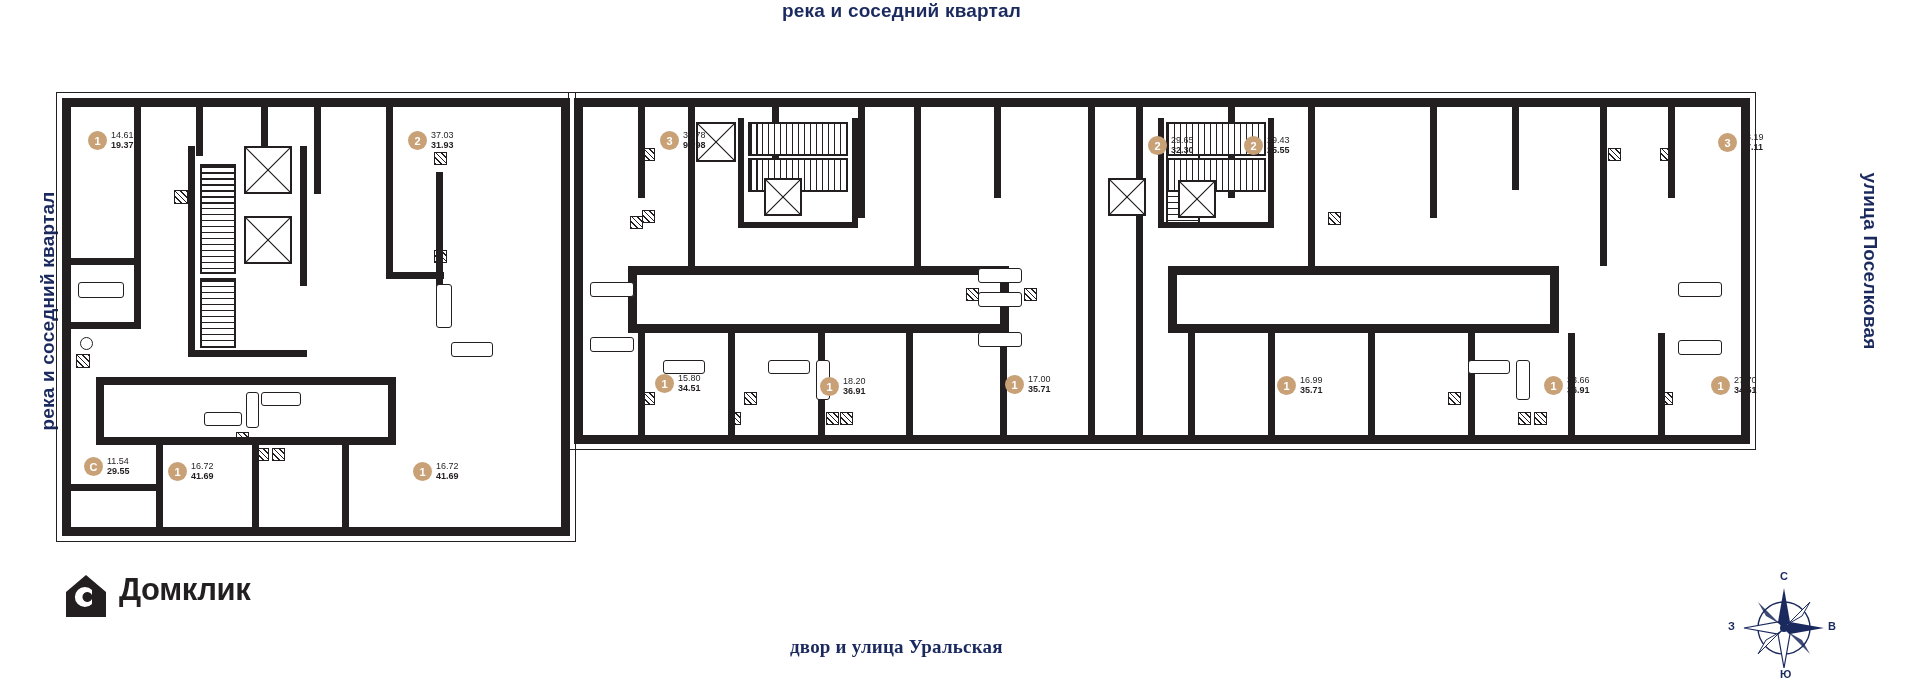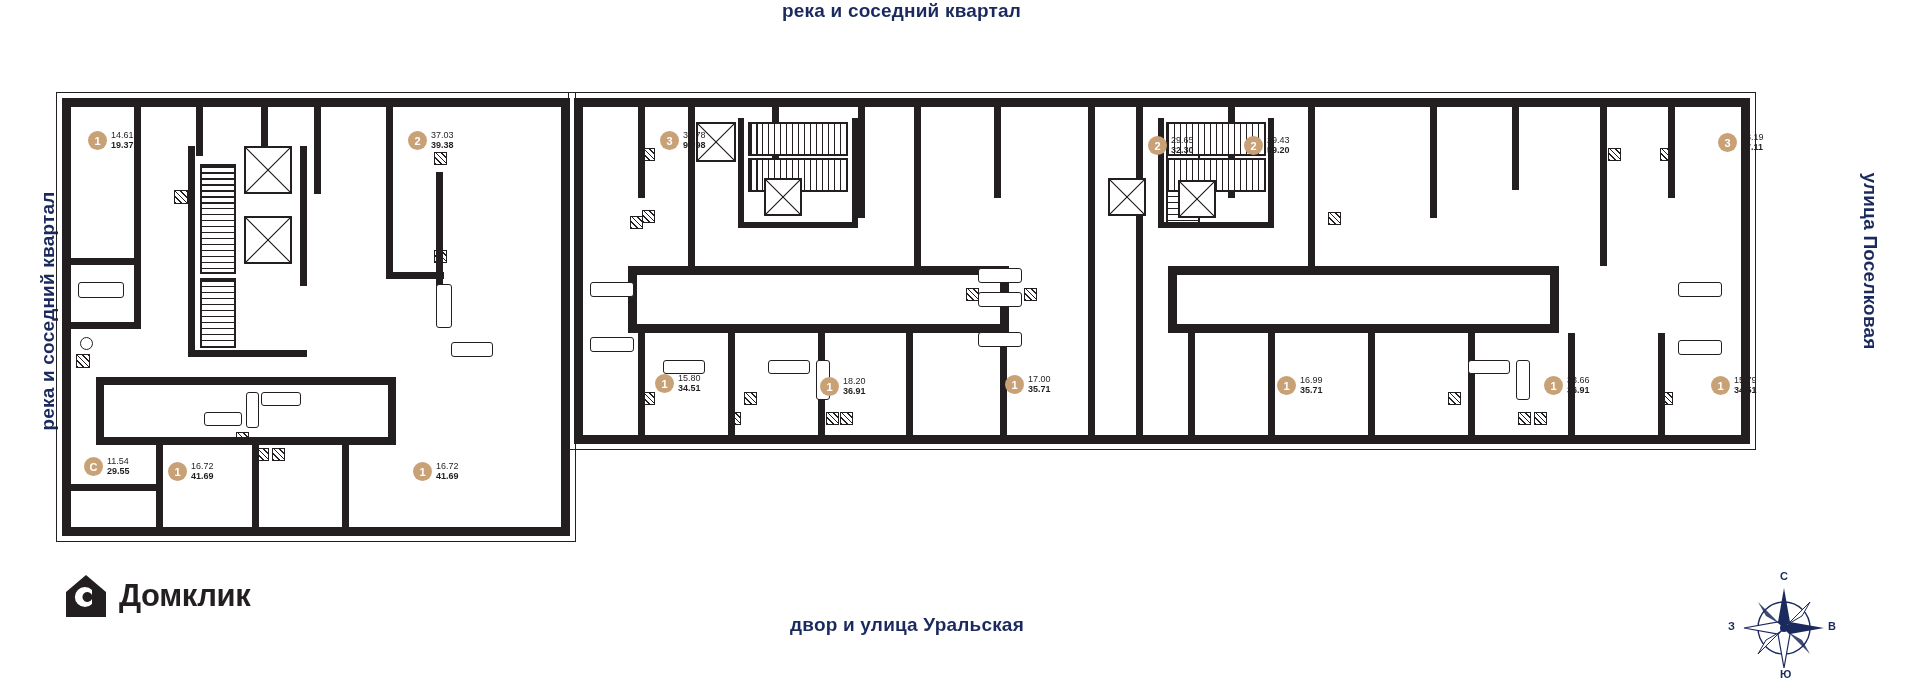--- a/index.html
+++ b/index.html
@@ -21,21 +21,21 @@
   
   .edge-label {
     position: absolute;
     color: #1b2a5e;
     font-weight: bold;
     font-size: 19px;
     letter-spacing: 0.2px;
     white-space: nowrap;
   }
   .edge-top   { left: 782px;  top: 0px; }
-  .edge-bottom{ left: 790px;  top: 614px; }
+  .edge-bottom{ left: 790px;  top: 636px; font-family: Liberation Serif, serif; }
   .edge-left {
     left: -82px;
     top: 300px;
     transform: rotate(-90deg);
     transform-origin: 50% 50%;
     width: 260px;
     text-align: center;
   }
   .edge-right {
     left: 1760px;
@@ -135,21 +135,20 @@
     font-weight: bold;
   }
   .tag .nums .a { font-weight: normal; }
 
   
   .logo {
     position: absolute;
     left: 62px;
     top: 572px;
     display: flex;
-    align-items: center;
     gap: 9px;
   }
   .logo-mark {
     width: 48px;
     height: 48px;
     position: relative;
   }
   .logo-text {
     font-size: 31px;
     font-weight: bold;
@@ -337,42 +336,42 @@
       <div class="badge">1</div>
       <div class="nums">
           <span class="a">14.61</span>
           <span>19.37</span>
         </div>
     </div>
     <div class="tag" style="left:408px; top:131px;">
       <div class="badge">2</div>
       <div class="nums">
           <span class="a">37.03</span>
-          <span>39.38</span>
+          <span>31.93</span>
         </div>
     </div>
     <div class="tag" style="left:660px; top:131px;">
       <div class="badge">3</div>
       <div class="nums">
           <span class="a">34.78</span>
           <span>97.98</span>
         </div>
     </div>
     <div class="tag" style="left:1148px; top:136px;">
       <div class="badge">2</div>
       <div class="nums">
           <span class="a">29.65</span>
           <span>32.30</span>
         </div>
     </div>
     <div class="tag" style="left:1244px; top:136px;">
       <div class="badge">2</div>
       <div class="nums">
           <span class="a">29.43</span>
-          <span>59.20</span>
+          <span>25.55</span>
         </div>
     </div>
     <div class="tag" style="left:1718px; top:133px;">
       <div class="badge">3</div>
       <div class="nums">
           <span class="a">43.19</span>
           <span>77.11</span>
         </div>
     </div>
     <div class="tag" style="left:655px; top:374px;">
@@ -406,21 +405,21 @@
     <div class="tag" style="left:1544px; top:376px;">
       <div class="badge">1</div>
       <div class="nums">
           <span class="a">33.66</span>
           <span>36.91</span>
         </div>
     </div>
     <div class="tag" style="left:1711px; top:376px;">
       <div class="badge">1</div>
       <div class="nums">
-          <span class="a">15.79</span>
+          <span class="a">27.70</span>
           <span>34.51</span>
         </div>
     </div>
     <div class="tag" style="left:84px; top:457px;">
       <div class="badge">С</div>
       <div class="nums">
           <span class="a">11.54</span>
           <span>29.55</span>
         </div>
     </div>

